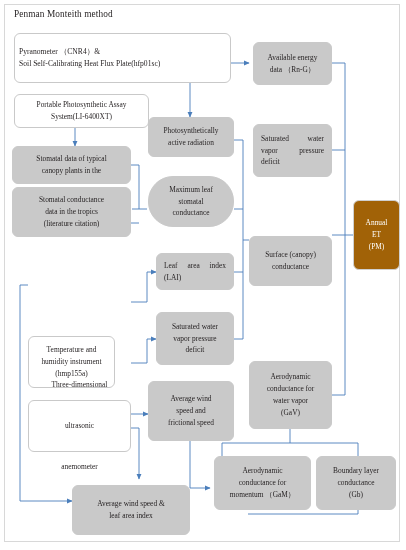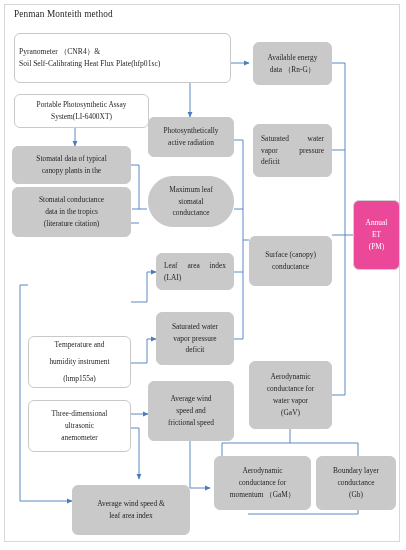--- a/index.html
+++ b/index.html
@@ -50,21 +50,21 @@
   .node .ln{display:block;width:100%;}
   .node.white{
     background:#ffffff;
     border:1px solid #c9c9c9;
   }
   .node.gray{
     background:#c9c9c9;
     border:1px solid #c9c9c9;
   }
   .node.result{
-    background:#ec4899;
+    background:#a16207;
     border:1px solid #d0d0d0;
     color:#ffffff;
   }
   .node.justify{
     text-align:justify;
     align-items:stretch;
     padding-left:7px;
     padding-right:7px;
   }
   .node.justify .ln{
@@ -163,27 +163,27 @@
     <span class="ln">canopy plants in the</span>
   </div>
 
   <div class="node gray" style="left:12px; top:187px; width:119px; height:50px;">
     <span class="ln">Stomatal conductance</span>
     <span class="ln">data in the tropics</span>
     <span class="ln">(literature citation)</span>
   </div>
 
 
-  <div class="node white" style="left:28px; top:336px; width:103px; height:52px;justify-content:space-between;">
+  <div class="node white" style="left:28px; top:336px; width:87px; height:52px;">
     <span class="ln">Temperature and</span>
     <span class="ln">humidity instrument</span>
     <span class="ln">(hmp155a)</span>
   </div>
 
-  <div class="node white" style="left:28px; top:400px; width:103px; height:52px;">
+  <div class="node white" style="left:28px; top:400px; width:103px; height:52px;gap:29px;">
     <span class="ln">Three-dimensional</span>
     <span class="ln">ultrasonic</span>
     <span class="ln">anemometer</span>
   </div>
 
   <div class="node gray" style="left:148px; top:117px; width:86px; height:40px;">
     <span class="ln">Photosynthetically</span>
     <span class="ln">active radiation</span>
   </div>
 

